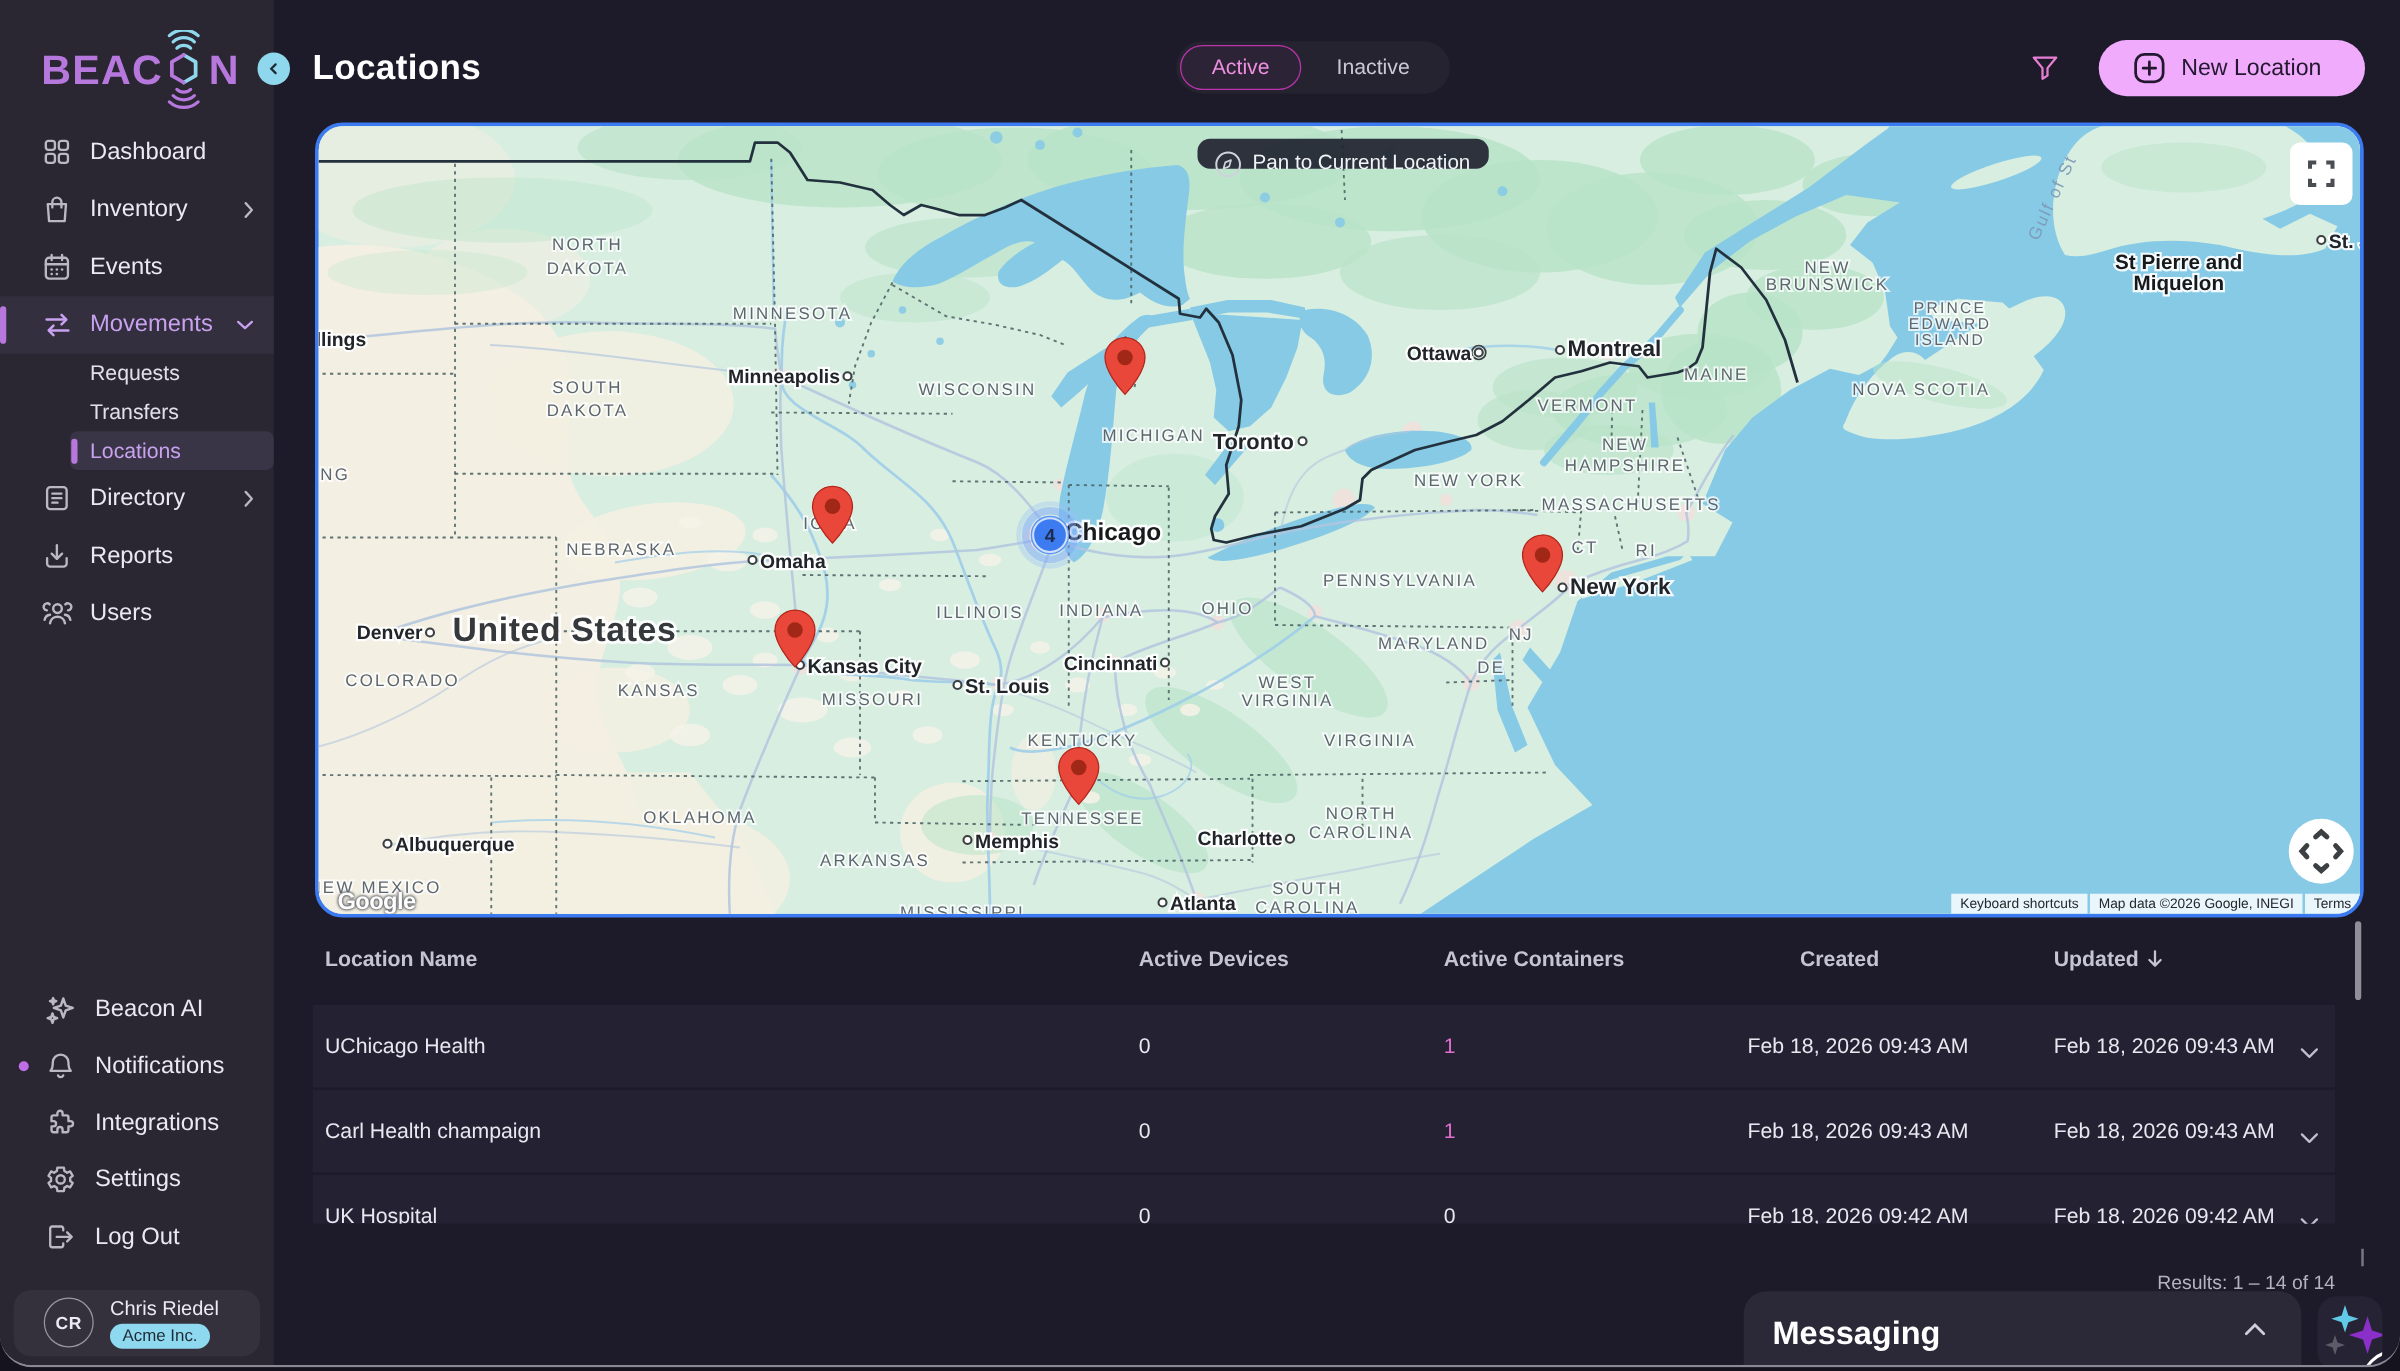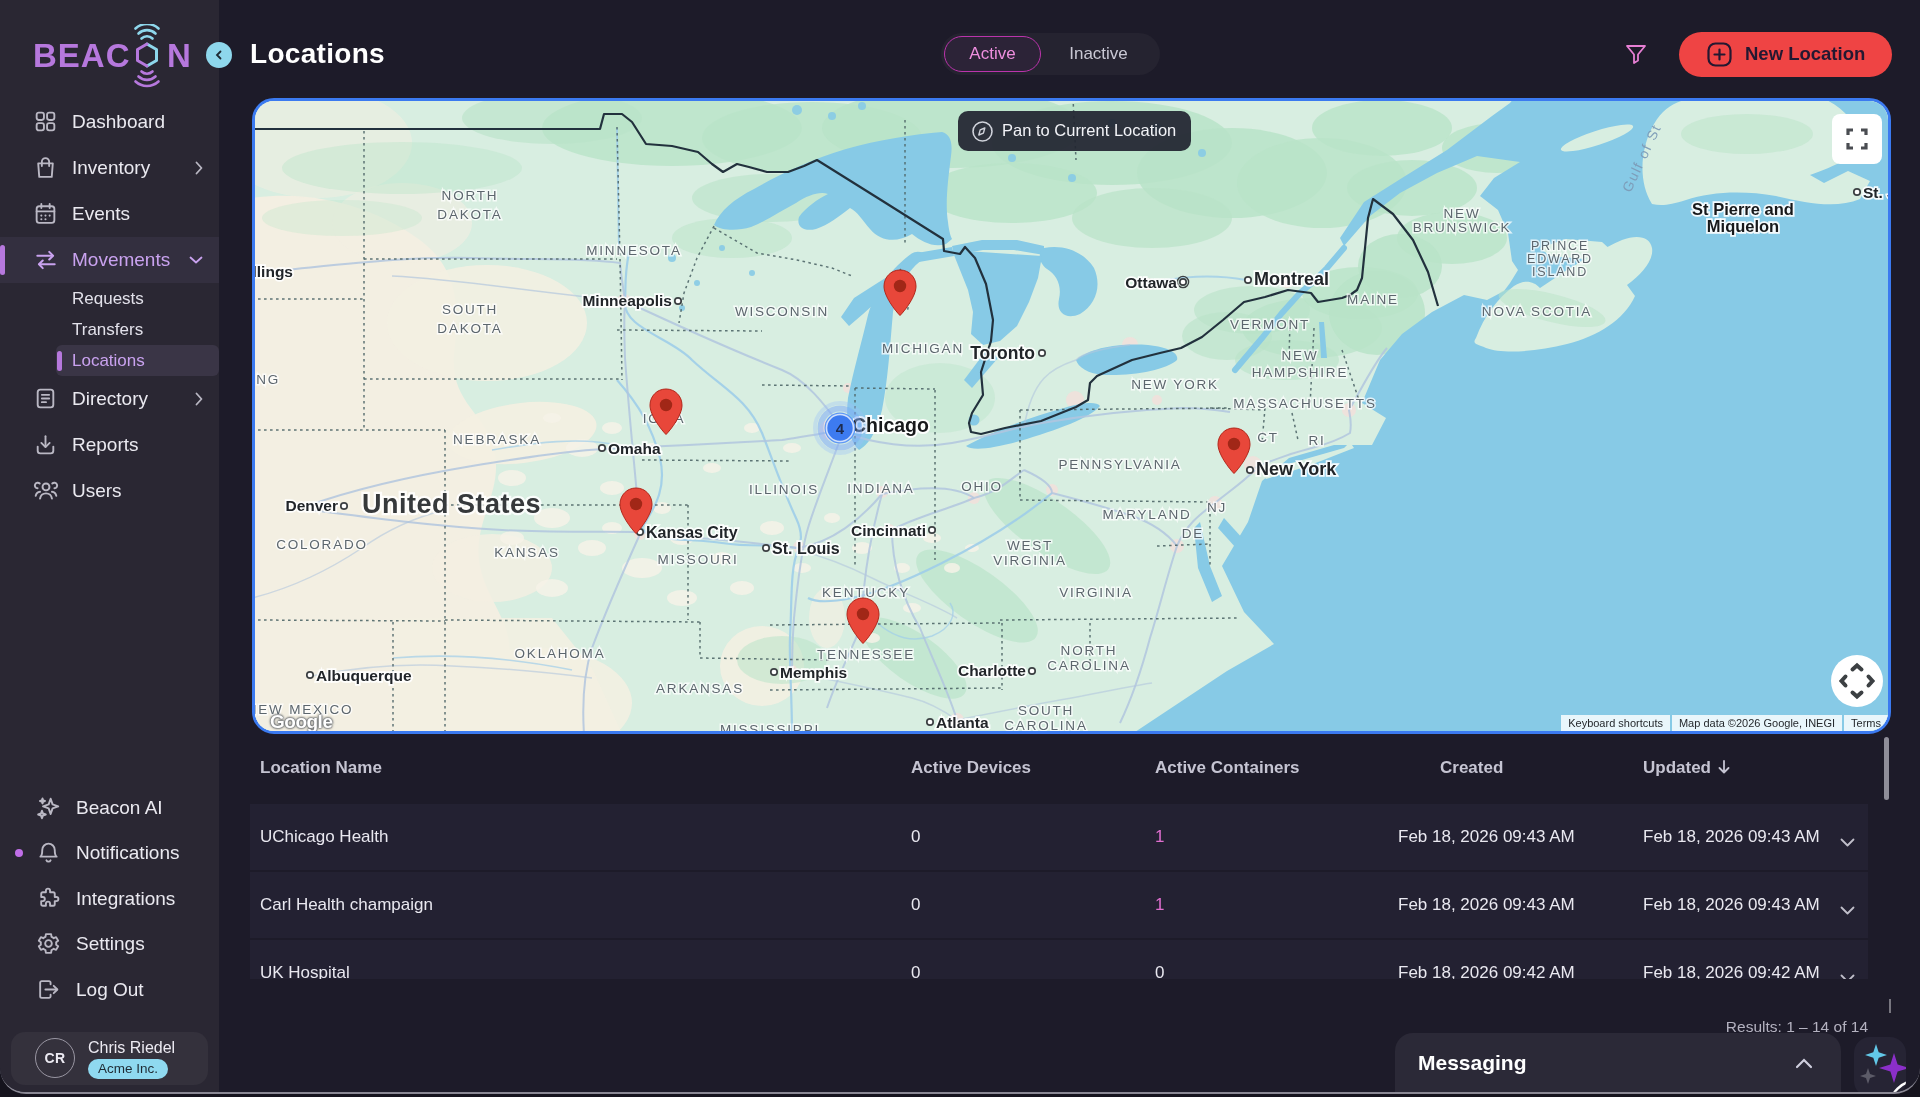--- a/index.html
+++ b/index.html
@@ -32,48 +32,48 @@
   .uname { position:absolute; left:77px; top:7px; color:#eceaf2; font-size:16px; }
   .org { position:absolute; left:77px; top:27px; background:#8fd9f0; color:#1e2a33; font-size:13.5px; padding:2px 10px 3px; border-radius:11px; }
   
   .title { position:absolute; left:250px; top:38px; color:#ffffff; font-size:28px; font-weight:bold; letter-spacing:.3px; }
   .toggle { position:absolute; left:941px; top:33px; width:219px; height:42px; background:#252330; border-radius:21px; }
   .tactive { position:absolute; left:3px; top:3px; width:97px; height:36px; border-radius:18px; border:1.5px solid #bb34ac; background:#2c2337; color:#ee8ede; font-size:17px; display:flex; align-items:center; justify-content:center; }
   .tinactive { position:absolute; left:100px; top:0; width:115px; height:42px; color:#c9c8d4; font-size:17px; display:flex; align-items:center; justify-content:center; }
   .search { position:absolute; left:1179px; top:31px; width:422px; height:45px; background:#262431; border-radius:22px; }
   .search .ph { position:absolute; left:54px; top:12px; color:#9b99a8; font-size:18px; }
   .funnel { position:absolute; left:1624px; top:42px; width:24px; height:24px; }
-  .newloc { position:absolute; left:1679px; top:32px; width:213px; height:45px; background:#ef4444; border-radius:23px; color:#241831; font-size:18.5px; font-weight:bold; }
+  .newloc { position:absolute; left:1679px; top:32px; width:213px; height:45px; background:#f0abfc; border-radius:23px; color:#241831; font-size:18.5px; font-weight:normal; }
   .newloc .nl-ic { position:absolute; left:28px; top:10px; }
   .newloc .nl-tx { position:absolute; left:66px; top:11px; }
   
   .map { position:absolute; left:252px; top:98px; width:1639px; height:636px; border-radius:22px; border:3px solid #3b7af0; background:#d8eee1; overflow:hidden; }
   .map svg.base { position:absolute; left:-3px; top:-3px; }
-  .panpill { position:absolute; left:703px; top:10px; width:233px; height:40px; background:rgba(33,37,48,.93); border-radius:10px; color:#f2f3f7; font-size:16.5px; }
+  .panpill { position:absolute; left:703px; top:10px; width:233px; height:24px; background:rgba(33,37,48,.93); border-radius:10px; color:#f2f3f7; font-size:16.5px; }
   .panpill .cmp { position:absolute; left:13px; top:9px; }
   .panpill .tx { position:absolute; left:44px; top:10px; }
   .fsbtn { position:absolute; left:1577px; top:13px; width:50px; height:50px; background:#fff; border-radius:8px; }
   .panbtn { position:absolute; left:1576px; top:554px; width:52px; height:52px; background:#fff; border-radius:50%; }
   .glogo { position:absolute; left:15px; top:610px; color:#fff; font-size:19px; font-weight:bold; letter-spacing:-.5px; text-shadow:0 0 2px #5f6368, 0 0 2px #5f6368, 0 0 3px #5f6368; }
   .attrib { position:absolute; right:0px; bottom:0px; height:16px; display:flex; font-size:11px; color:#25282c; }
   .attrib div { background:rgba(255,255,255,.82); padding:2px 7px 0; margin-left:2px; white-space:nowrap; }
   
   .thead { position:absolute; top:758px; color:#c5c4d2; font-size:17px; font-weight:bold; }
   .trows { position:absolute; left:250px; top:804px; width:1618px; height:175px; overflow:hidden; }
   .trow { position:relative; width:100%; height:66px; background:#232132; margin-bottom:2px; color:#e9e8f0; font-size:17px; }
   .trow div { position:absolute; top:23px; }
   .c1 { left:10px; } .c2 { left:661px; } .c3 { left:905px; } .c4 { left:1148px; } .c5 { left:1393px; }
   .pink { color:#e06fd0; }
   .rchev { left:1590px !important; top:28px !important; }
   .results { position:absolute; left:1468px; top:998px; width:400px; text-align:right; color:#b4b2c0; font-size:15.5px;margin-top:20px; }
   .vscroll { position:absolute; left:1884px; top:737px; width:5px; height:63px; background:#8f8e99; border-radius:3px; }
   .vtick { position:absolute; left:1889px; top:999px; width:2px; height:14px; background:#77767f; }
   
   .msg { position:absolute; left:1395px; top:1033px; width:446px; height:64px; background:#2b2937; border-radius:18px 18px 0 0; }
-  .msg .mt { position:absolute; left:23px; top:18px; color:#fff; font-size:21px; font-weight:bold; }
+  .msg .mt { position:absolute; left:23px; top:18px; color:#fff; font-size:26px; font-weight:bold; }
   .sparkbtn { position:absolute; left:1854px; top:1037px; width:52px; height:60px; background:#262434; border-radius:16px; overflow:hidden; }
 </style>
 </head>
 <body>
 <div class="app">
 
   <div class="map" id="mappanel">
 <svg class="base" width="1639" height="636" viewBox="0 0 1639 636" font-family="Liberation Sans, sans-serif">
 <rect width="1639" height="636" fill="#d8eee1"></rect>
 <path d="M0,100 C70,90 130,115 165,140 C205,168 208,205 202,255 C198,305 232,312 242,352 C252,392 222,422 227,462 C232,502 262,522 257,562 C252,602 242,622 247,636 L0,636 Z" fill="#f3efe2"></path>

